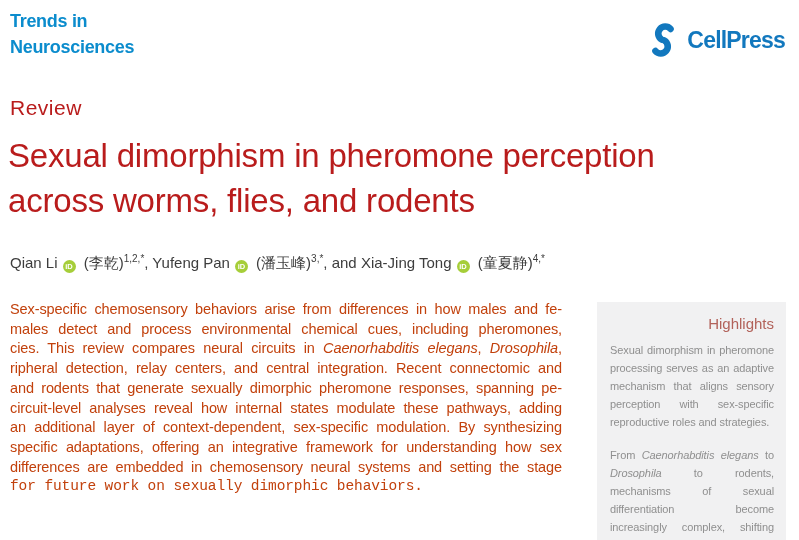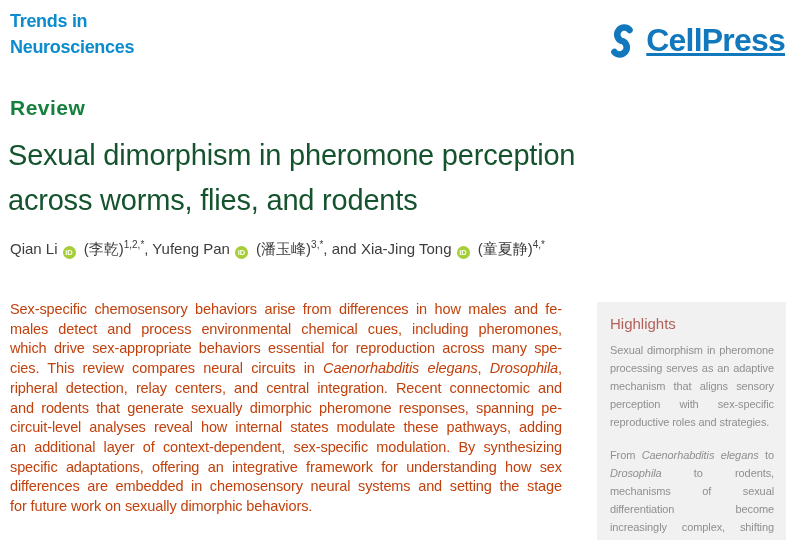--- a/index.html
+++ b/index.html
@@ -19,73 +19,74 @@
     font-size: 18px; line-height: 26px; letter-spacing: -0.3px;
     cursor: pointer;
   }
   .publisher-logo {
     position: absolute; right: 14px; top: 22px;
     display: flex; align-items: center; gap: 6px;
     cursor: pointer;
   }
   .publisher-logo svg { display: block; }
   .publisher-name {
-    color: #1278be; font-weight: bold; font-size: 32px; letter-spacing: -0.8px; text-decoration: underline;
+    color: #1278be; font-weight: bold; font-size: 23px; letter-spacing: -0.8px;
   }
 
   
   .kicker {
     position: absolute; left: 10px; top: 96px;
-    color: #15803d; font-weight: bold; font-size: 21px; letter-spacing: 0.5px;
+    color: #b91c1c; font-weight: normal; font-size: 21px; letter-spacing: 0.5px;
   }
 
   
   .title {
     position: absolute; left: 8px; top: 133px;
-    color: #14532d; font-weight: 300; font-size: 29px;
+    color: #b91c1c; font-weight: 300; font-size: 33px;
     line-height: 45px; letter-spacing: -0.2px;
     width: 780px;
   }
 
   
   .authors {
-    position: absolute; left: 10px; top: 240px;
+    position: absolute; left: 10px; top: 254px;
     color: #3d3d3d; font-size: 15px; white-space: nowrap;
   }
   .authors sup { font-size: 10px; vertical-align: super; line-height: 0; }
   .orcid {
     display: inline-block; width: 13px; height: 13px;
     background: #a6ce39; border-radius: 50%;
     color: #ffffff; font-size: 7.5px; font-weight: bold;
     text-align: center; line-height: 13px;
     margin: 0 4px 0 5px; vertical-align: -1px;
     cursor: pointer;
   }
   .cjk { font-family: "Liberation Sans", "DejaVu Sans", sans-serif; }
 
   
   .abstract {
     position: absolute; left: 10px; top: 300px; width: 552px;
     color: #c2410c; font-size: 14.5px; line-height: 19.7px;
     letter-spacing: -0.1px;
   }
   .abstract .tline { text-align: justify; text-align-last: justify; }
-  .abstract .tline.tlast { text-align-last: left; }
+  .abstract .tline.tlast { text-align-last: left; font-family: Liberation Mono, monospace; }
 
   
   .highlights-box {
     position: absolute; left: 597px; top: 302px;
     width: 189px; height: 238px;
     background: #f1f1f2;
     padding: 13px 12px 0 13px;
     overflow: hidden;
   }
   .highlights-title {
     color: #b2625a; font-size: 15px; font-weight: normal;
     margin-bottom: 9px;
+    text-align: right;
   }
   .hl-para {
     color: #8f8f8f; font-size: 11px; line-height: 18px;
     text-align: justify; letter-spacing: -0.1px;
     margin-bottom: 15px;
   }
 </style>
 </head>
 <body>
 
@@ -111,21 +112,20 @@
   <h1 class="title">
       <div class="tline">Sexual dimorphism in pheromone perception</div>
       <div class="tline tlast">across worms, flies, and rodents</div>
     </h1>
 
   <div class="authors"><span><span></span><span>Qian Li</span><span class="orcid">iD</span><span class="cjk"> (李乾)</span><sup>1,2,*</sup></span><span><span>, </span><span>Yufeng Pan</span><span class="orcid">iD</span><span class="cjk"> (潘玉峰)</span><sup>3,*</sup></span><span><span>, and </span><span>Xia-Jing Tong</span><span class="orcid">iD</span><span class="cjk"> (童夏静)</span><sup>4,*</sup></span></div>
 
   <div class="abstract">
       <div class="tline">Sex-specific chemosensory behaviors arise from differences in how males and fe-</div>
       <div class="tline">males detect and process environmental chemical cues, including pheromones,</div>
-      <div class="tline">which drive sex-appropriate behaviors essential for reproduction across many spe-</div>
       <div class="tline">cies. This review compares neural circuits in <i>Caenorhabditis elegans</i>, <i>Drosophila</i>,</div>
       <div class="tline">ripheral detection, relay centers, and central integration. Recent connectomic and</div>
       <div class="tline">and rodents that generate sexually dimorphic pheromone responses, spanning pe-</div>
       <div class="tline">circuit-level analyses reveal how internal states modulate these pathways, adding</div>
       <div class="tline">an additional layer of context-dependent, sex-specific modulation. By synthesizing</div>
       <div class="tline">specific adaptations, offering an integrative framework for understanding how sex</div>
       <div class="tline">differences are embedded in chemosensory neural systems and setting the stage</div>
       <div class="tline tlast">for future work on sexually dimorphic behaviors.</div>
     </div>
 

